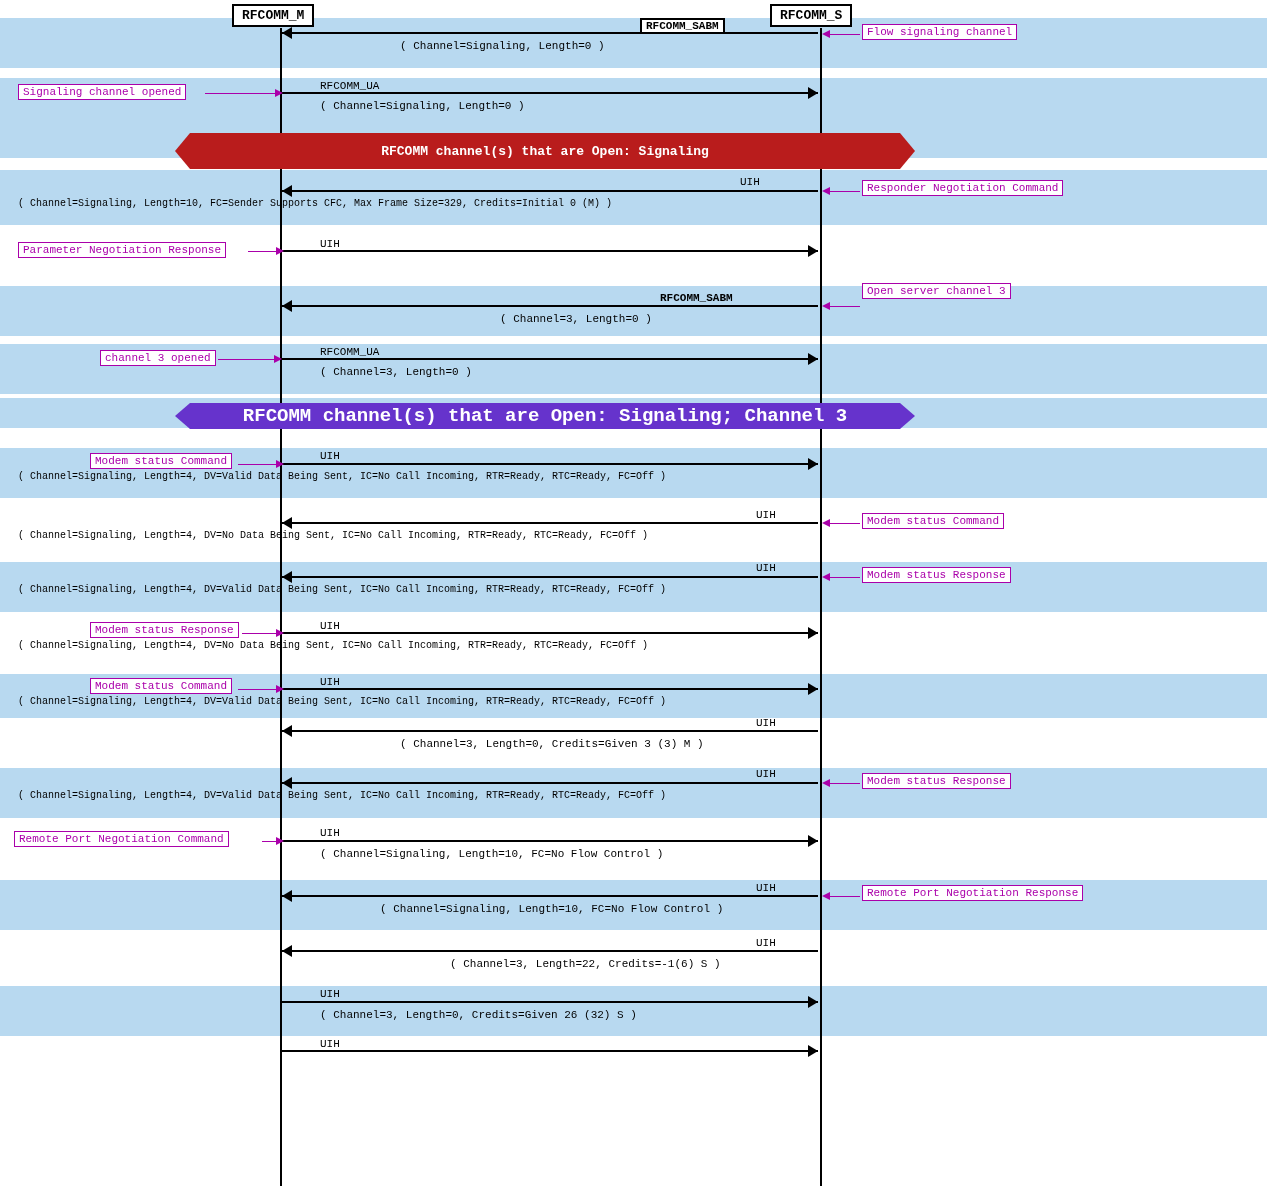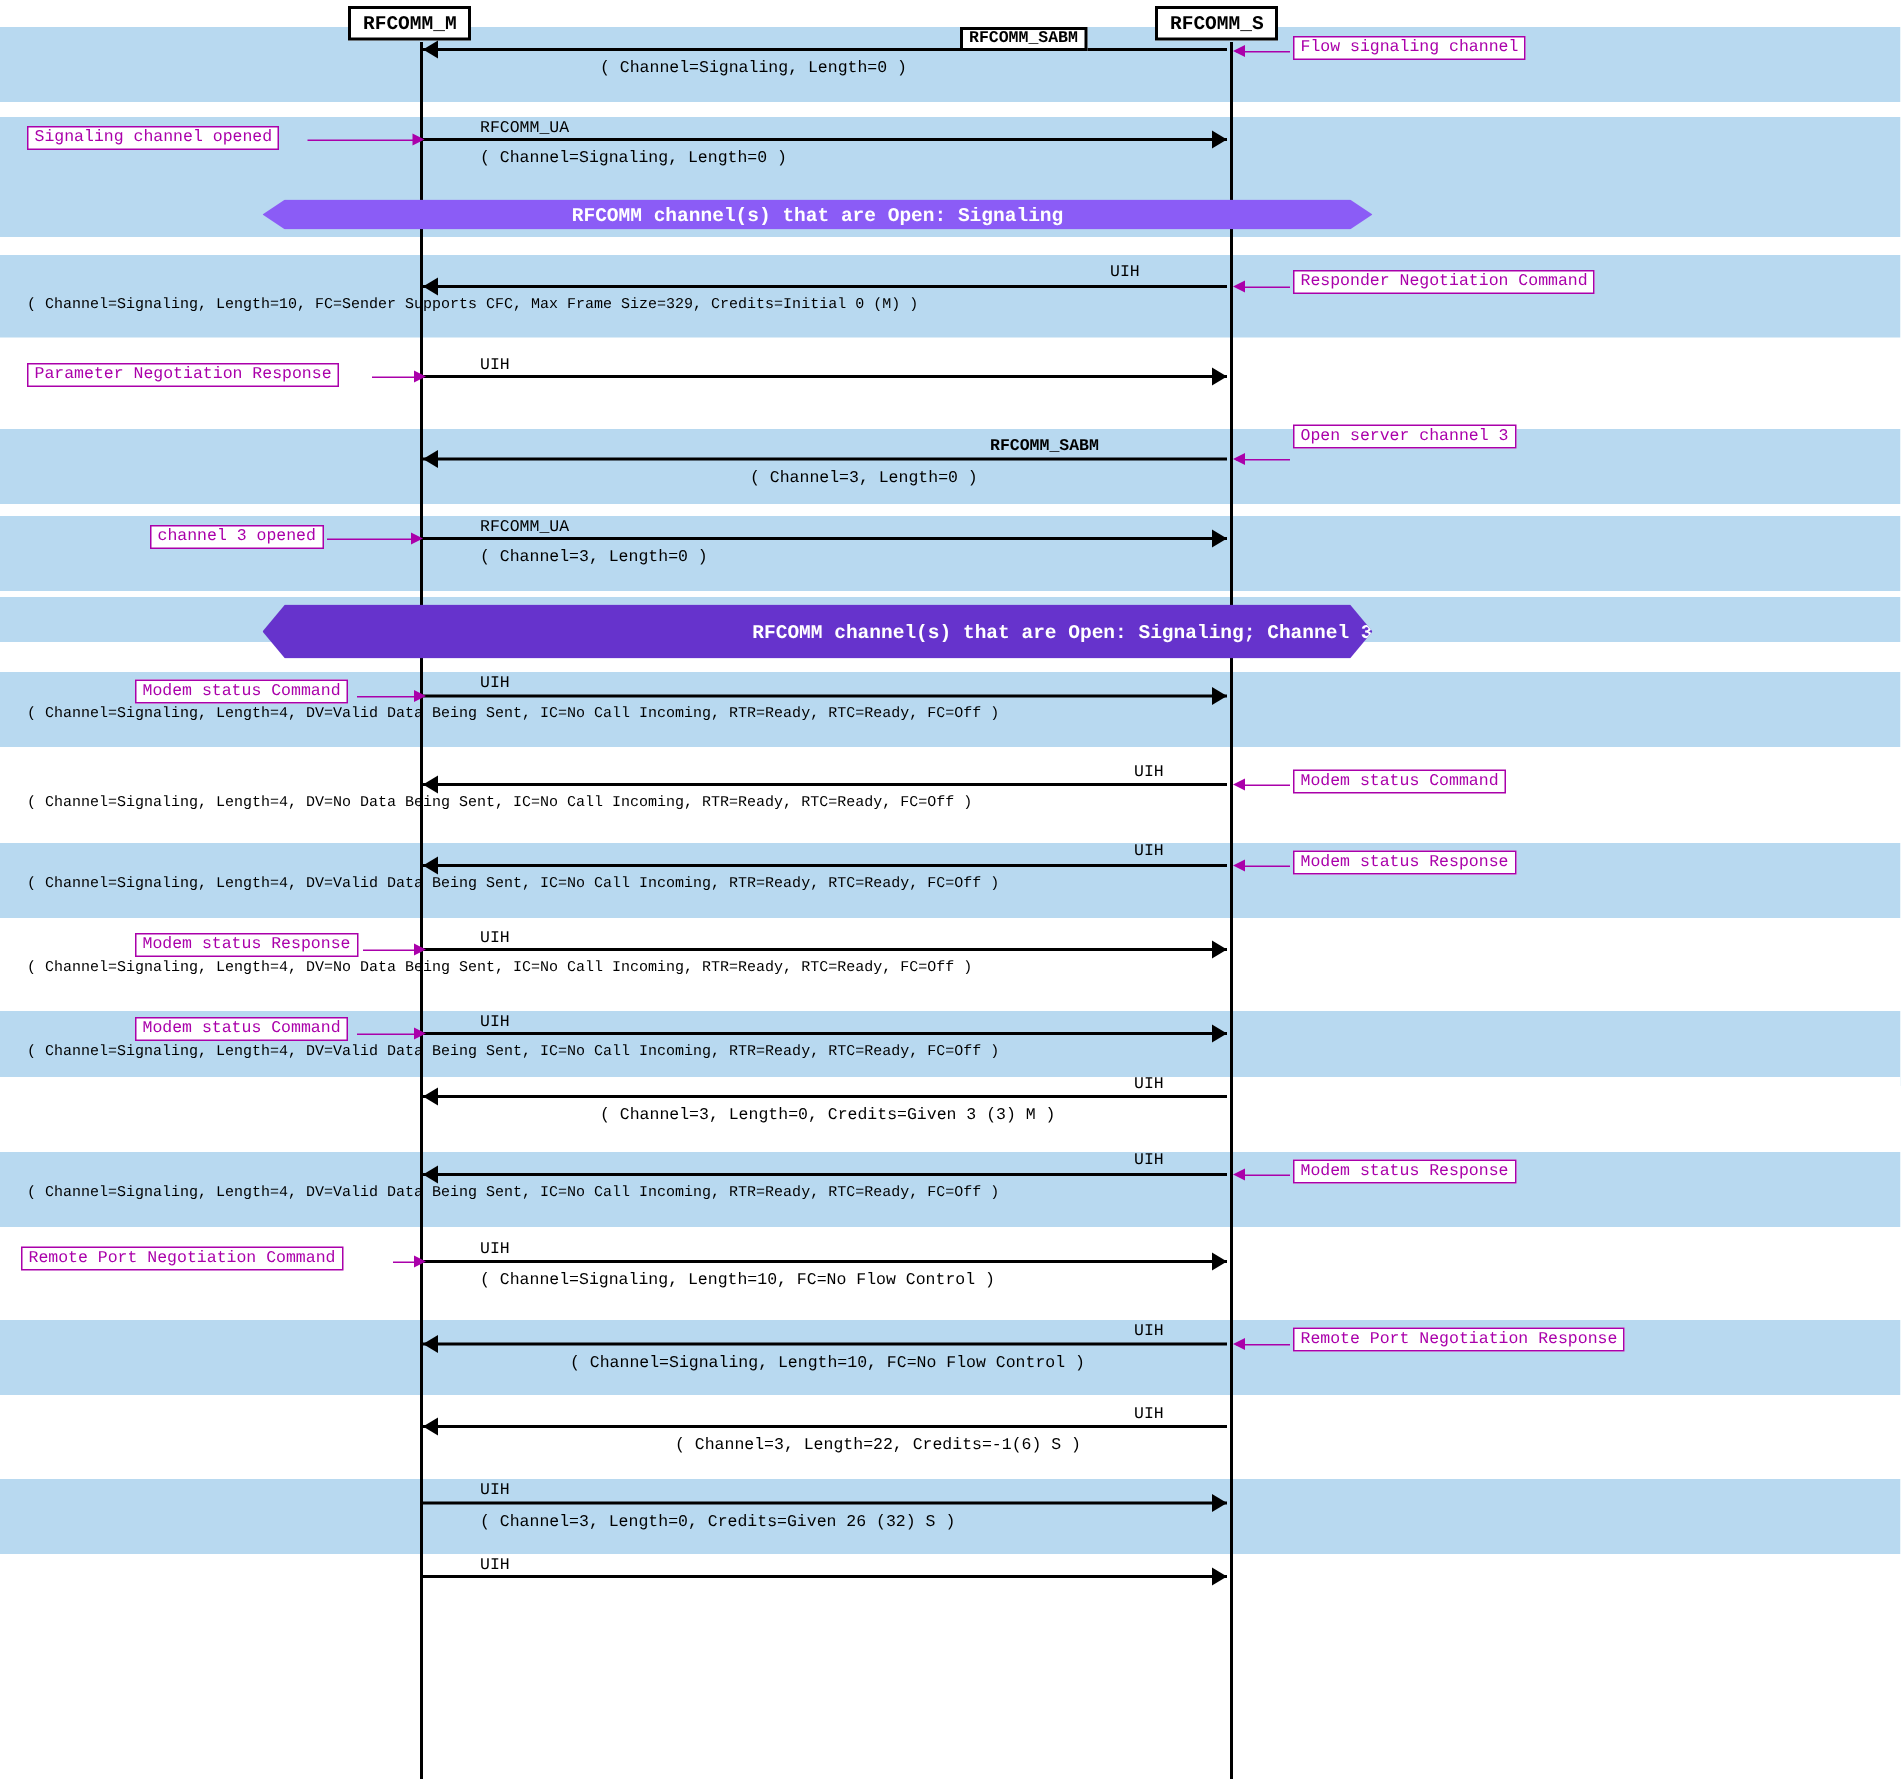--- a/index.html
+++ b/index.html
@@ -90,25 +90,25 @@
   <div style="position:absolute;top:986px;left:0;right:0;height:50px;background:#b8d9f0;"></div>
 
   <div style="position:absolute;top:1038px;left:0;right:0;height:50px;background:#fff;"></div>
 
   <div class="lifeline-header" style="left:232px; top:4px;">RFCOMM_M</div>
   <div class="lifeline-header" style="left:770px; top:4px;">RFCOMM_S</div>
 
   <div style="position:absolute;top:28px;left:280px;width:2px;bottom:0;background:#000;"></div>
   <div style="position:absolute;top:28px;left:820px;width:2px;bottom:0;background:#000;"></div>
 
-  <div style="position:absolute;top:133px;left:175px;width:740px;height:20px;background:#8b5cf6;color:#fff;font-family:'Courier New',monospace;font-size:13px;font-weight:bold;display:flex;align-items:center;justify-content:center;clip-path:polygon(15px 0%, calc(100% - 15px) 0%, 100% 50%, calc(100% - 15px) 100%, 15px 100%, 0% 50%);">
+  <div style="position:absolute;top:133px;left:175px;width:740px;height:36px;background:#b91c1c;color:#fff;font-family:'Courier New',monospace;font-size:13px;font-weight:bold;display:flex;align-items:center;justify-content:center;clip-path:polygon(15px 0%, calc(100% - 15px) 0%, 100% 50%, calc(100% - 15px) 100%, 15px 100%, 0% 50%);">
     <span>RFCOMM channel(s) that are Open: Signaling</span>
   </div>
 
-  <div style="position:absolute;top:403px;left:175px;width:740px;height:36px;background:#6633cc;color:#fff;font-family:'Courier New',monospace;font-size:13px;font-weight:bold;display:flex;align-items:center;justify-content:flex-end;clip-path:polygon(15px 0%, calc(100% - 15px) 0%, 100% 50%, calc(100% - 15px) 100%, 15px 100%, 0% 50%);">
+  <div style="position:absolute;top:403px;left:175px;width:740px;height:26px;background:#6633cc;color:#fff;font-family:'Courier New',monospace;font-size:19px;font-weight:bold;display:flex;align-items:center;justify-content:center;clip-path:polygon(15px 0%, calc(100% - 15px) 0%, 100% 50%, calc(100% - 15px) 100%, 15px 100%, 0% 50%);">
     <span>RFCOMM channel(s) that are Open: Signaling; Channel 3</span>
   </div>
 
   <div style="position:absolute;top:32px;left:282px;width:536px;height:2px;background:#000;">
     <div style="position:absolute;left:0;top:-5px;width:0;height:0;border-top:6px solid transparent;border-bottom:6px solid transparent;border-right:10px solid #000;"></div>
   </div>
   <div class="msg-label" style="top:18px;left:640px;font-weight:bold;border:2px solid #000;background:#fff;padding:0 4px;">RFCOMM_SABM</div>
   <div class="msg-label" style="top:40px;left:400px;">( Channel=Signaling, Length=0 )</div>
 
   <div class="annotation" style="top:24px;left:862px;">Flow signaling channel</div>

